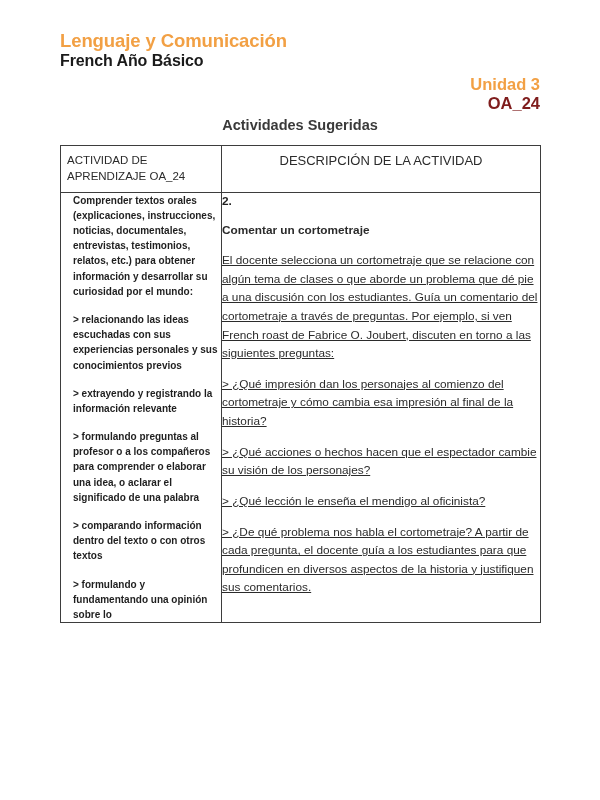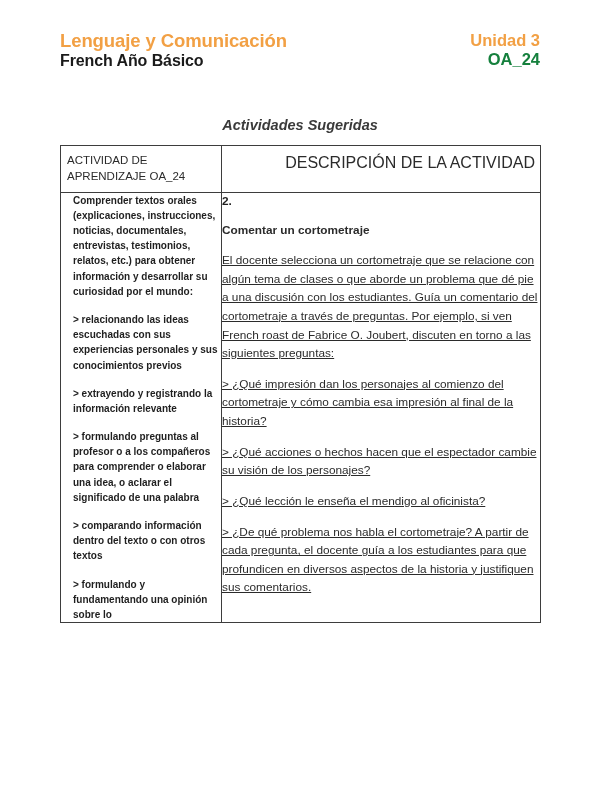--- a/index.html
+++ b/index.html
@@ -51,45 +51,45 @@
     color: #1a1a1a;
     letter-spacing: -0.1px;
     white-space: nowrap;
   }
   .header-right {
     display: flex;
     flex-direction: column;
     align-items: flex-end;
     line-height: 1.18;
     padding-top: 1px;
+    margin-top: 44px;
   }
   .unit-label {
     font-size: 16.5px;
     font-weight: bold;
     color: #F2A044;
     white-space: nowrap;
   }
   .oa-label {
     font-size: 16.5px;
     font-weight: bold;
-    color: #15803d;
+    color: #7f1d1d;
     white-space: nowrap;
   }
 
   
   .section-title {
     position: absolute;
     left: 0;
     top: 117px;
     width: 600px;
     text-align: center;
     font-size: 14.5px;
     font-weight: bold;
     color: #3a3a3a;
-    font-style: italic;
   }
 
   
   .act-table {
     position: absolute;
     left: 60px;
     top: 145px;
     width: 480px;
     border-collapse: collapse;
     table-layout: fixed;
@@ -105,25 +105,25 @@
   .th-obj {
     padding: 6px 5px 7px 6px;
     font-size: 11.5px;
     line-height: 1.42;
     color: #2b2b2b;
     font-weight: normal;
     text-align: left;
   }
   .th-desc {
     padding: 6px 5px 7px 5px;
-    font-size: 16px;
+    font-size: 13px;
     line-height: 1.42;
     color: #2b2b2b;
     font-weight: normal;
-    text-align: right;
+    text-align: center;
   }
 
   .cell-obj {
     padding: 9px 6px 10px 7px;
   }
   .cell-desc {
     padding: 9px 10px 10px 8px;
   }
 
   .obj-block {

